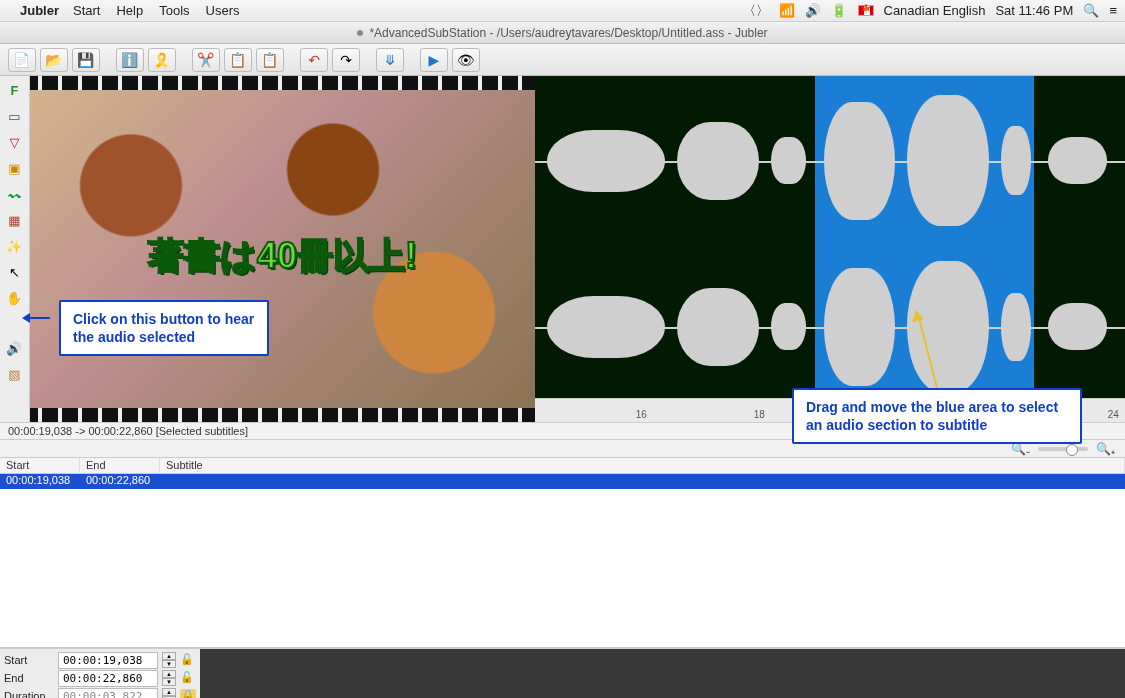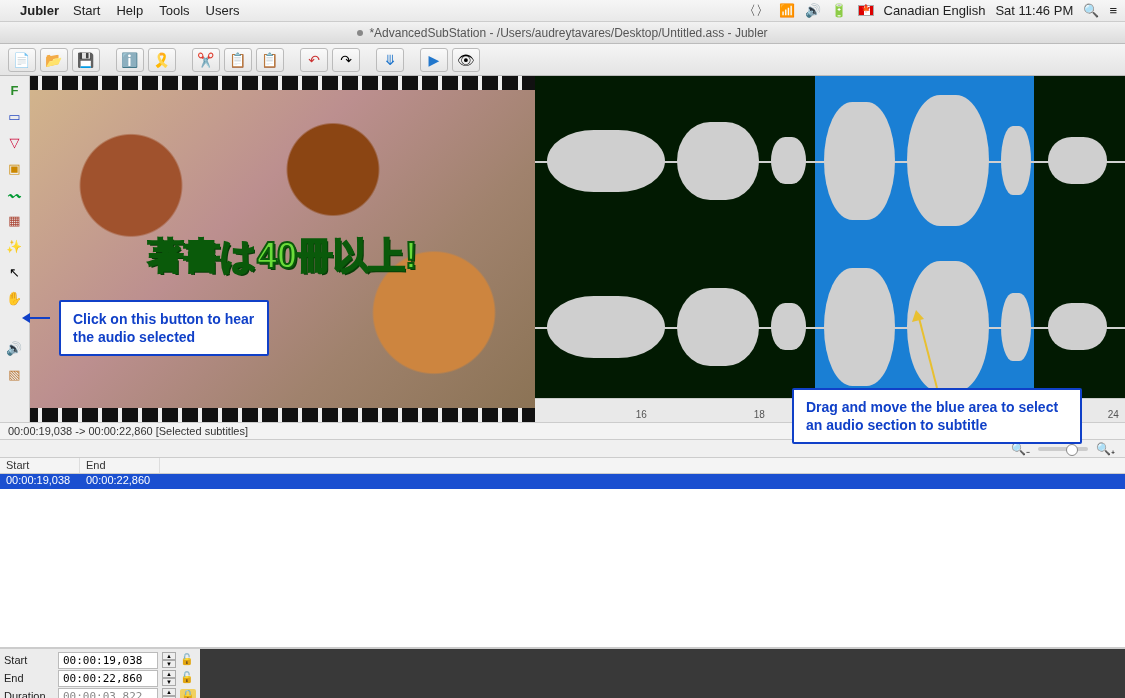--- a/index.html
+++ b/index.html
@@ -332,20 +332,21 @@
 <div class="zoomline">
   <span>🔍₋</span>
   <div class="slider"></div>
   <span>🔍₊</span>
 </div>
 
 <div class="table">
   <div class="thead">
     <div class="col-start">Start</div>
     <div class="col-end">End</div>
+    <div class="col-sub">Subtitle</div>
   </div>
   <div class="trow">
     <div class="col-start">00:00:19,038</div>
     <div class="col-end">00:00:22,860</div>
     <div class="col-sub"></div>
   </div>
 </div>
 
 <div class="timing">
   <div class="timing-left">

